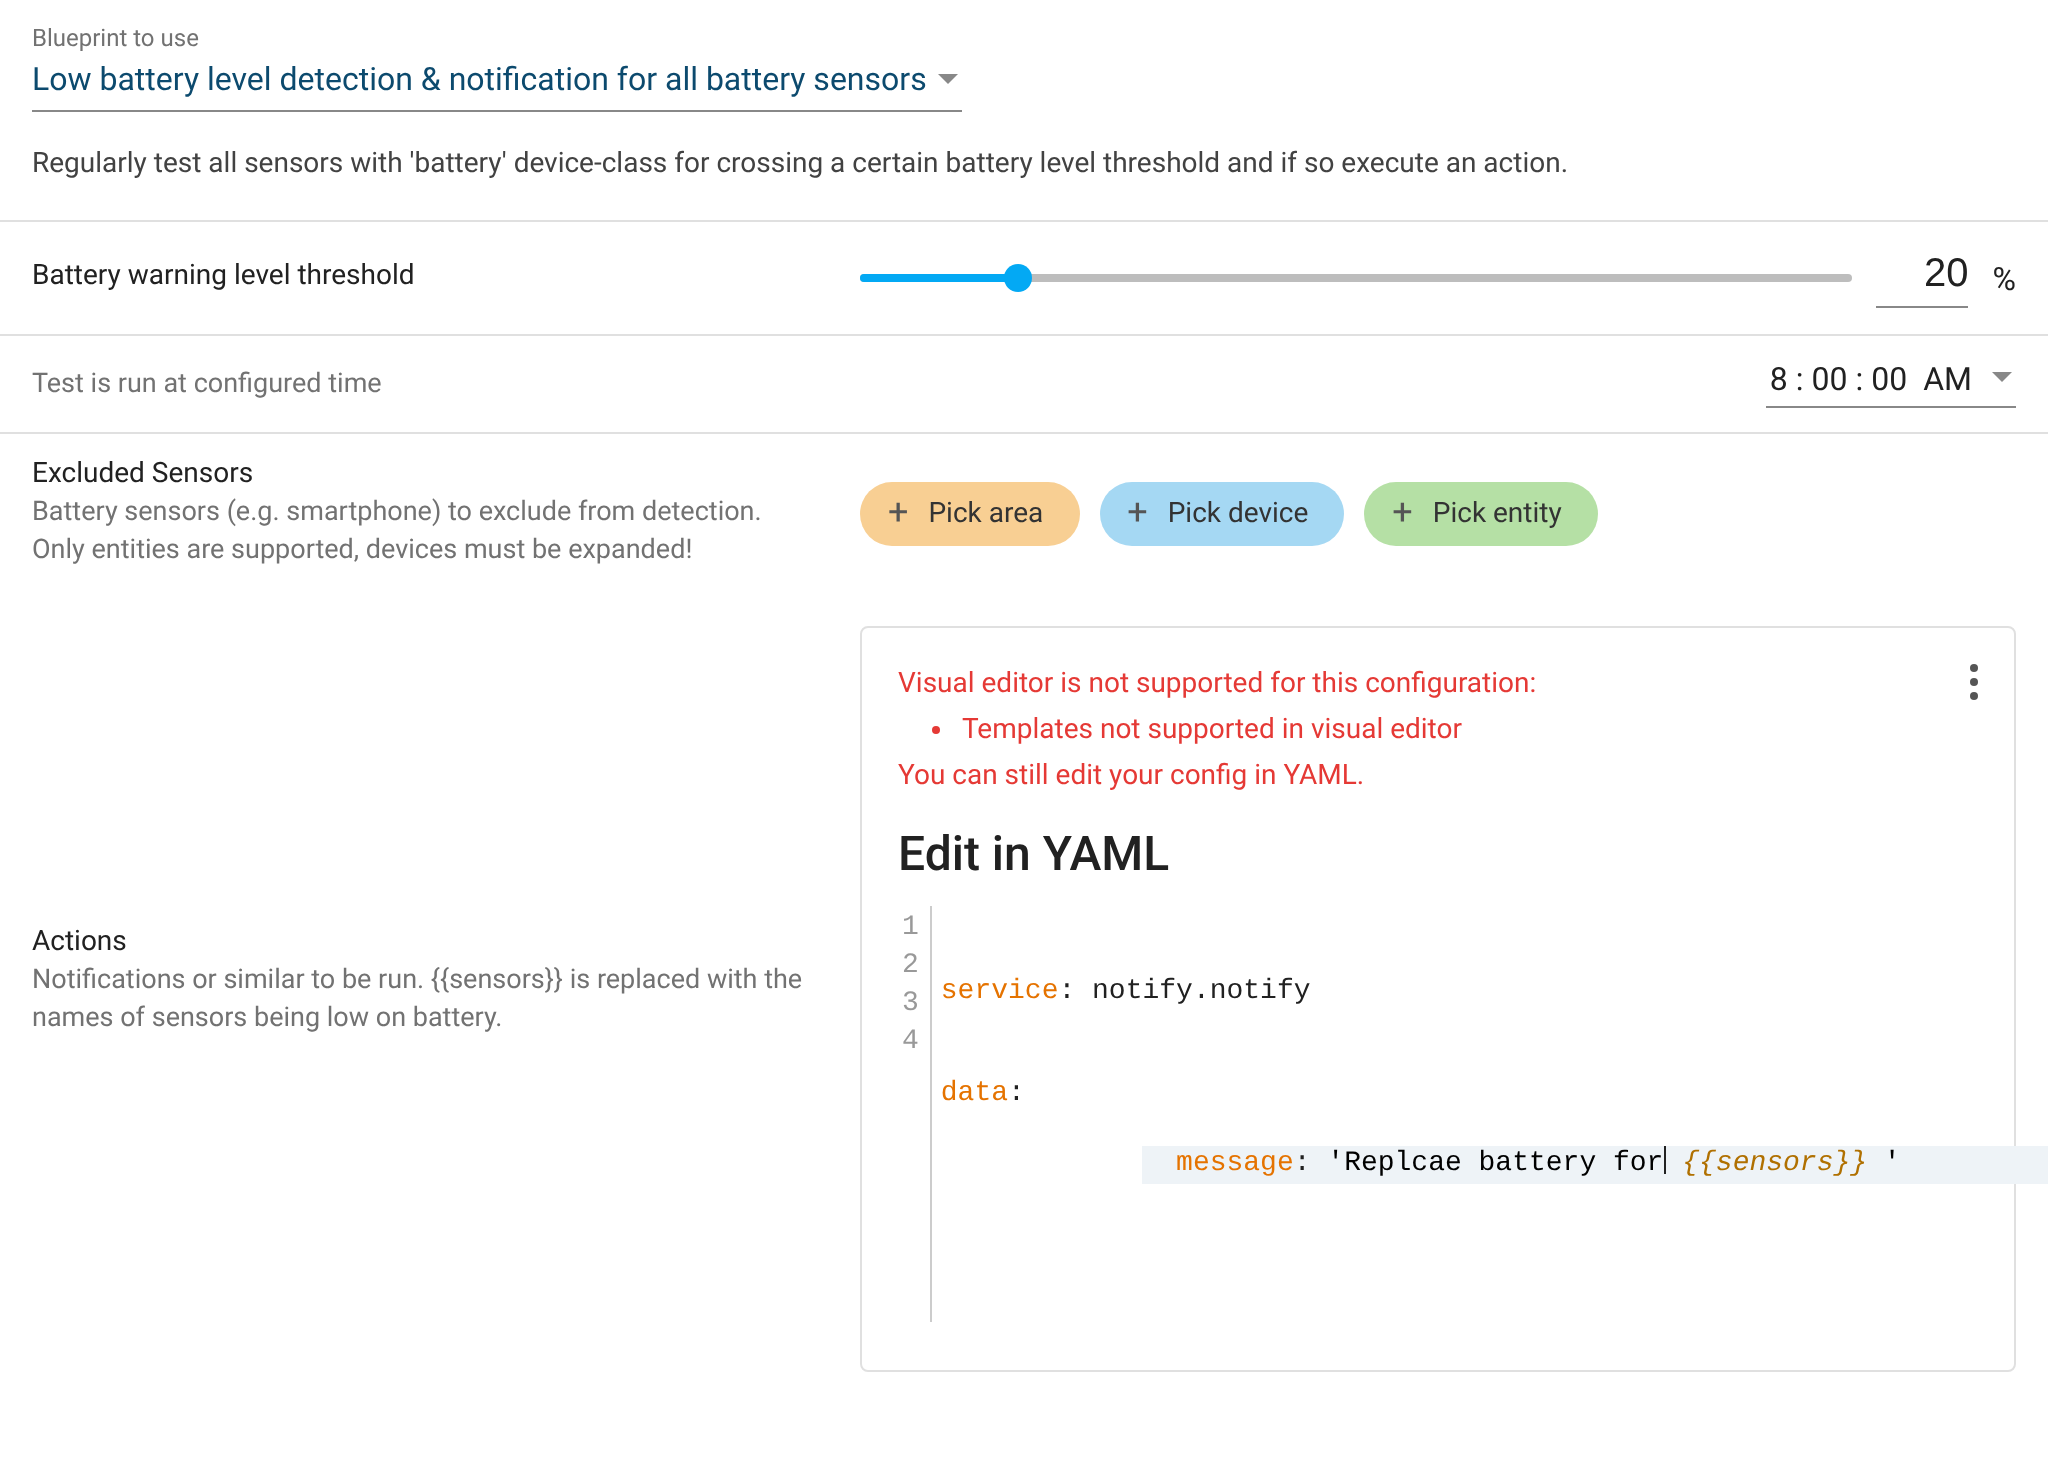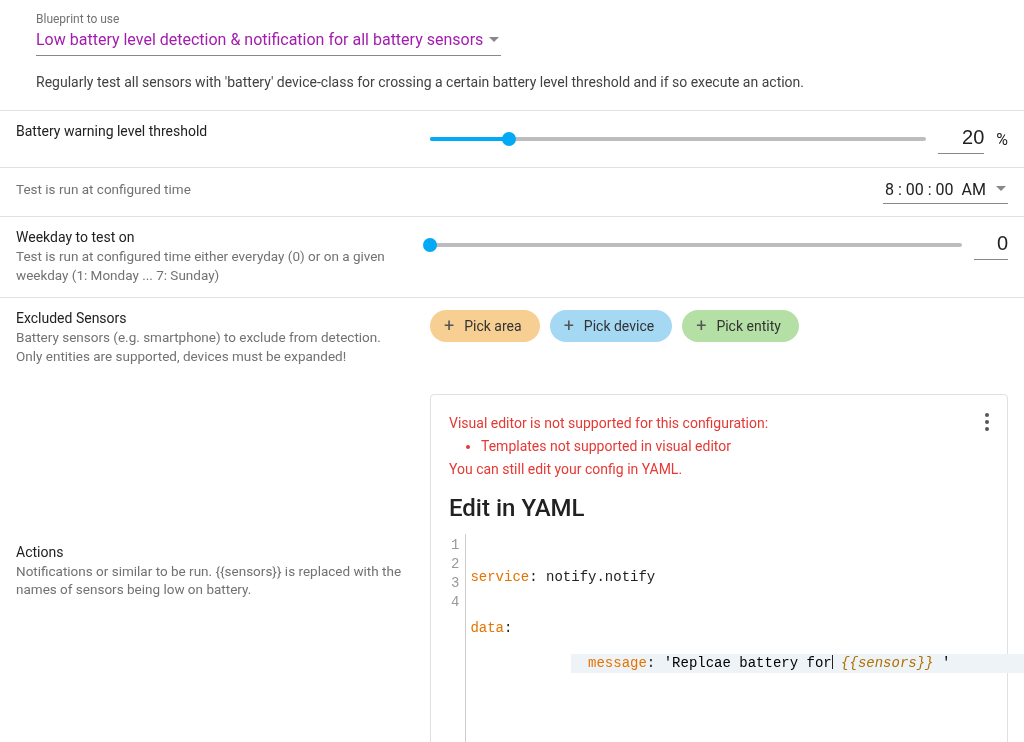--- a/index.html
+++ b/index.html
@@ -4,50 +4,50 @@
 <style>
   * { box-sizing: border-box; margin: 0; padding: 0; }
   body {
     font-family: Roboto, -apple-system, BlinkMacSystemFont, "Segoe UI", sans-serif;
     font-size: 14px;
     color: #212121;
     background: #fff;
     padding: 12px 0 16px 0;
   }
   .container { max-width: 1024px; }
-  .blueprint-section { padding: 0 0 20px 16px; margin-left: 20px; }
+  .blueprint-section { padding: 0 0 20px 16px; }
   .field-label {
     font-size: 12px;
     color: #727272;
     margin-bottom: 2px;
   }
   .blueprint-select {
     display: inline-flex;
     align-items: center;
     gap: 6px;
     border-bottom: 1px solid #888;
     padding: 2px 2px 6px 0;
     font-size: 16px;
-    color: #a21caf;
+    color: #0c4a6e;
     cursor: pointer;
   }
   .caret-down {
     width: 0; height: 0;
     border-left: 5px solid transparent;
     border-right: 5px solid transparent;
     border-top: 5px solid #888;
   }
   .description {
     margin-top: 18px;
     font-size: 14px;
     color: #424242;
   }
   .row {
     display: flex;
-    align-items: flex-start;
+    align-items: center;
     padding: 12px 16px;
     border-top: 1px solid #e0e0e0;
     gap: 22px;
   }
   .row .left {
     flex: 0 0 392px;
   }
   .row .right {
     flex: 1;
     display: flex;
@@ -233,35 +233,20 @@
         <span>:</span>
         <span>00</span>
         <span>:</span>
         <span>00</span>
         <span style="margin-left:4px">AM</span>
         <span class="caret-down"></span>
       </div>
     </div>
   </div>
 
-  <div class="row">
-    <div class="left">
-      <div class="row-title">Weekday to test on</div>
-      <div class="row-desc">Test is run at configured time either everyday (0) or on a given weekday (1: Monday ... 7: Sunday)</div>
-    </div>
-    <div class="right">
-      <div class="slider-wrap">
-        <div class="slider">
-          <div class="fill" style="width:0%"></div>
-          <div class="thumb" style="left:0%"></div>
-        </div>
-      </div>
-      <input class="num-input" style="width: 34px;" value="0">
-    </div>
-  </div>
 
   <div class="row" style="border-bottom:none">
     <div class="left">
       <div class="row-title">Excluded Sensors</div>
       <div class="row-desc">Battery sensors (e.g. smartphone) to exclude from detection. Only entities are supported, devices must be expanded!</div>
     </div>
     <div class="right" style="gap:10px">
       <div class="chip chip-orange">
         <span class="plus">+</span>
         <span>Pick area</span>

